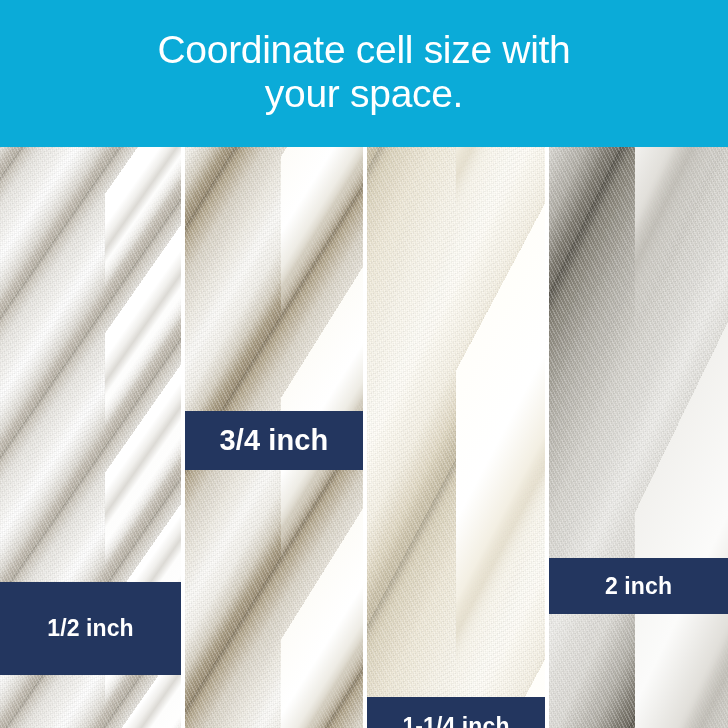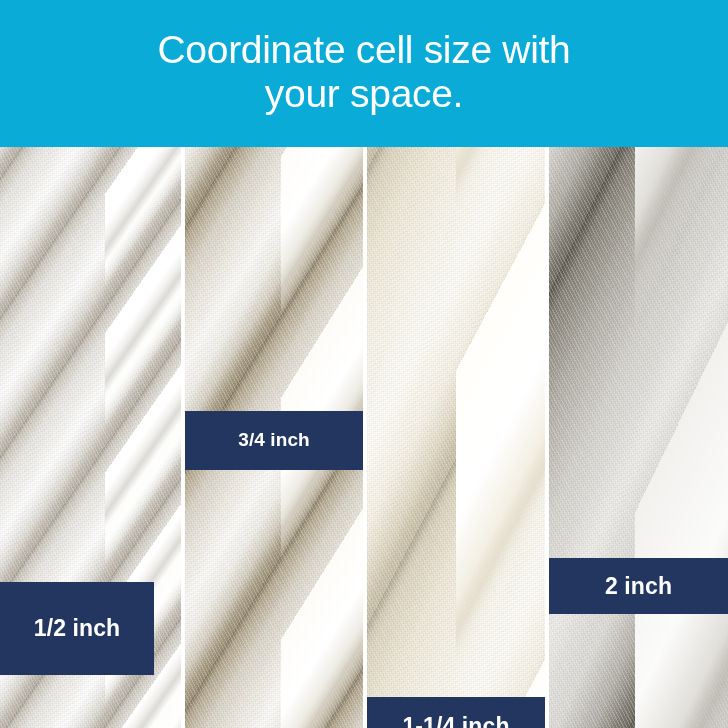--- a/index.html
+++ b/index.html
@@ -295,26 +295,26 @@
     text-align:center;
     display:flex;
     flex-direction:column;
     align-items:center;
     justify-content:center;
     line-height:1.16;
     letter-spacing:.1px;
     z-index:5;
   }
   .label-1 {
-    left:0px;   top:435px; width:154px; height:93px;
+    left:0px;   top:435px; width:181px; height:93px;
     font-size:23px;
   }
   .label-2 {
     left:185px; top:264px; width:178px; height:59px;
-    font-size:19px;
+    font-size:29px;
   }
   .label-3 {
     left:367px; top:550px; width:178px; height:59px;
     font-size:23px;
   }
   .label-4 {
     left:549px; top:411px; width:179px; height:56px;
     font-size:23px;
   }
   .label-line { display:block; }

